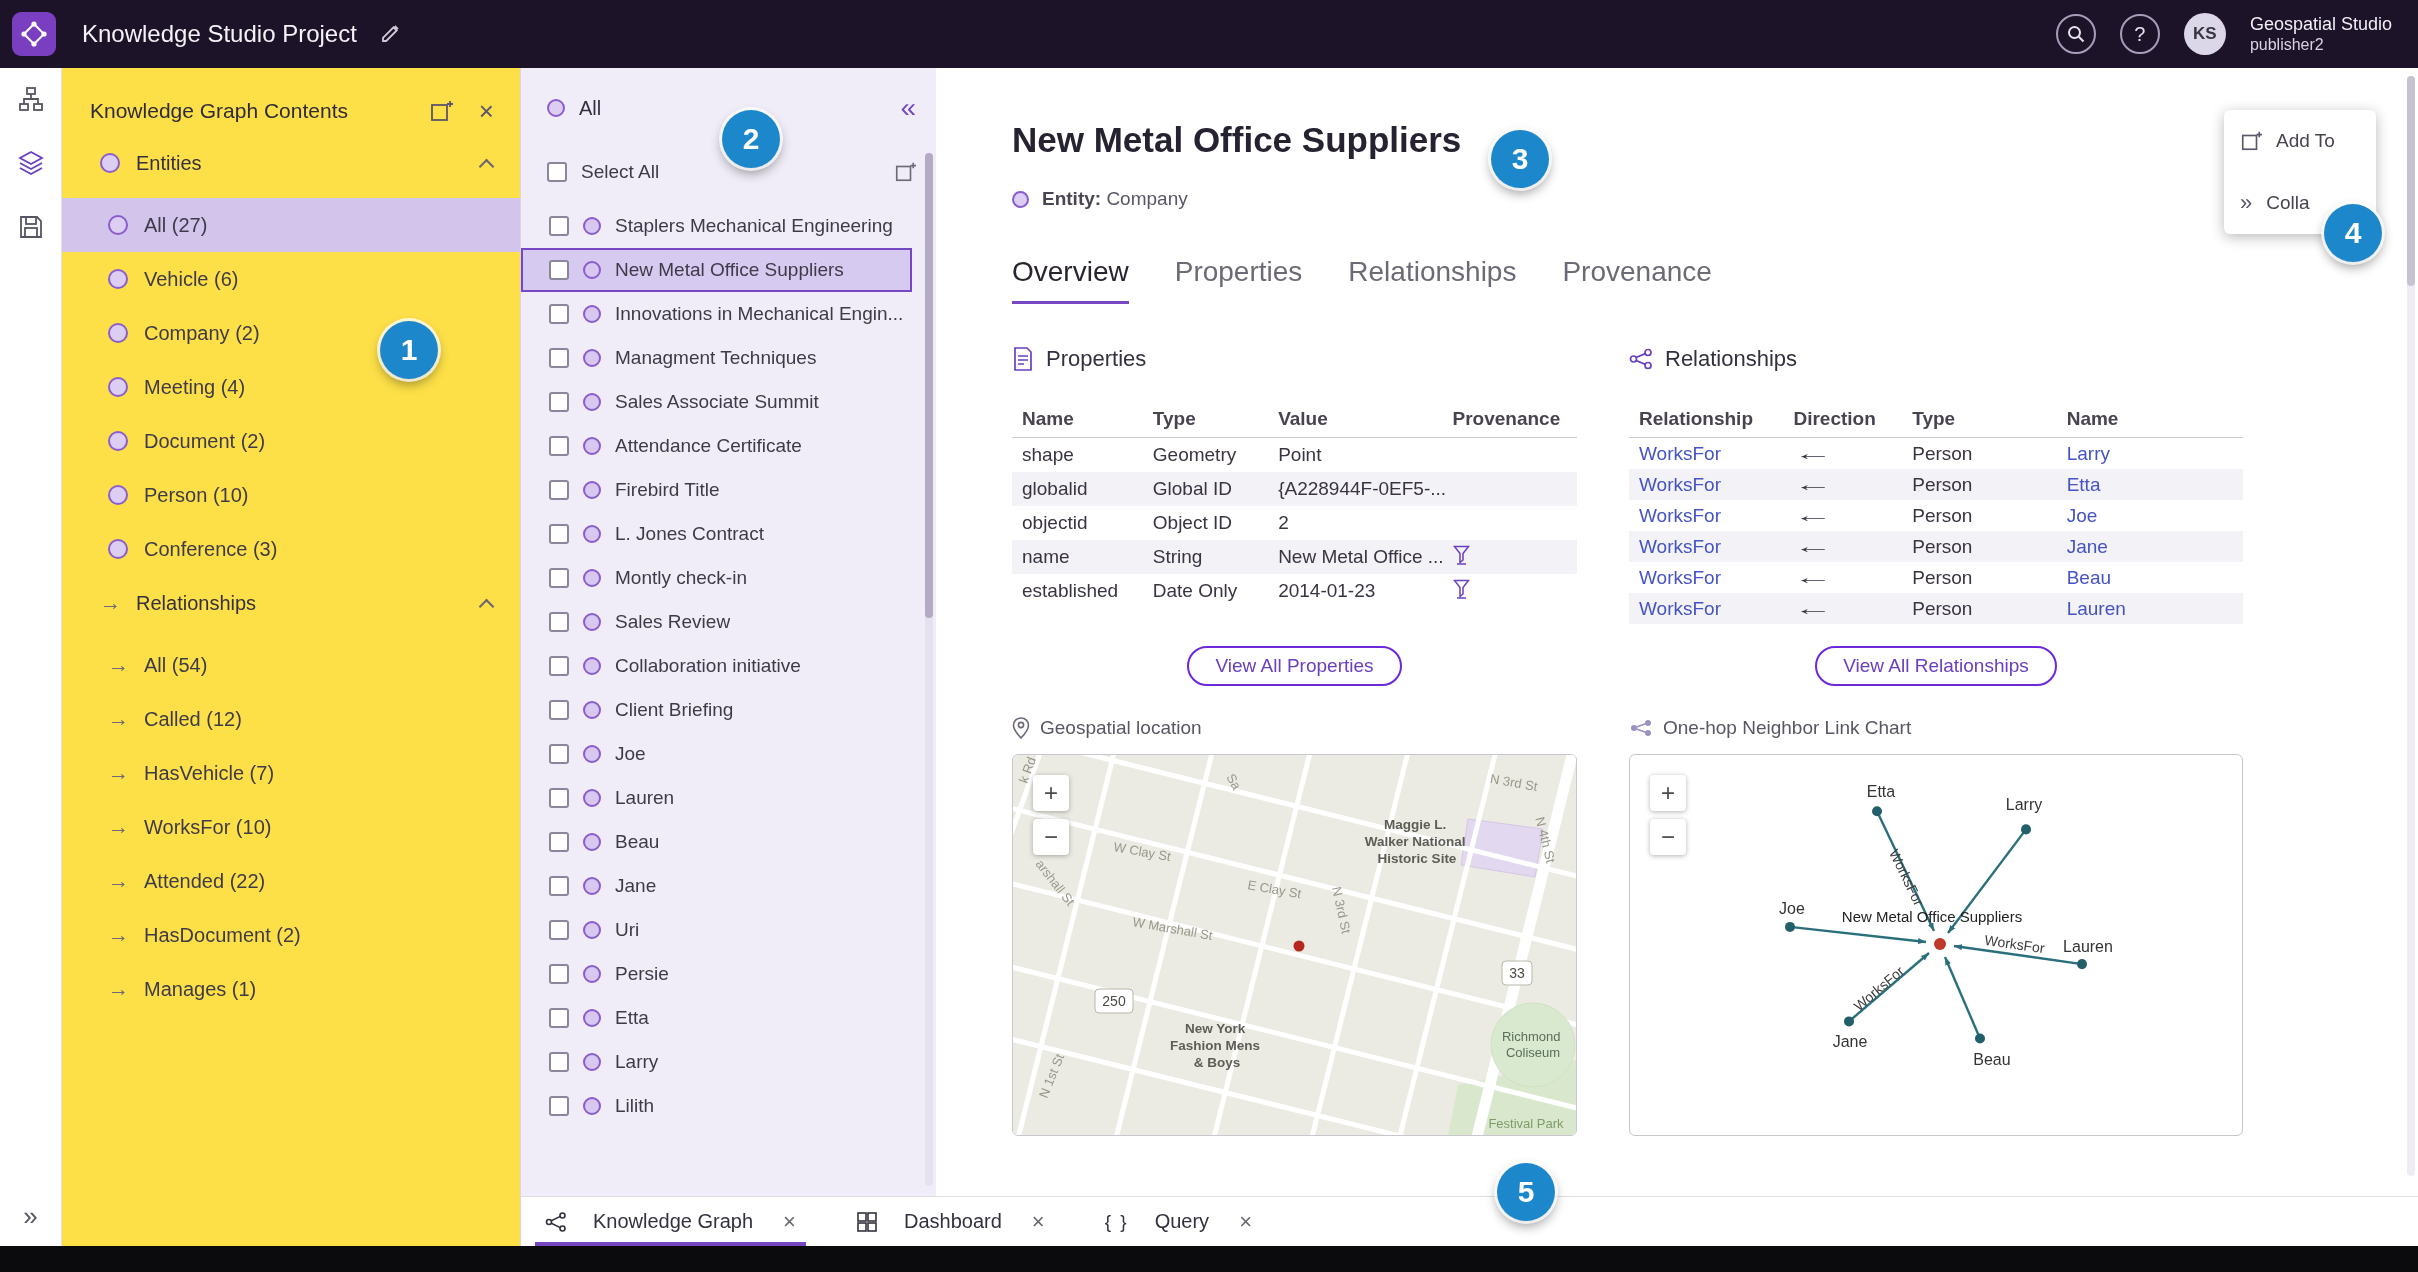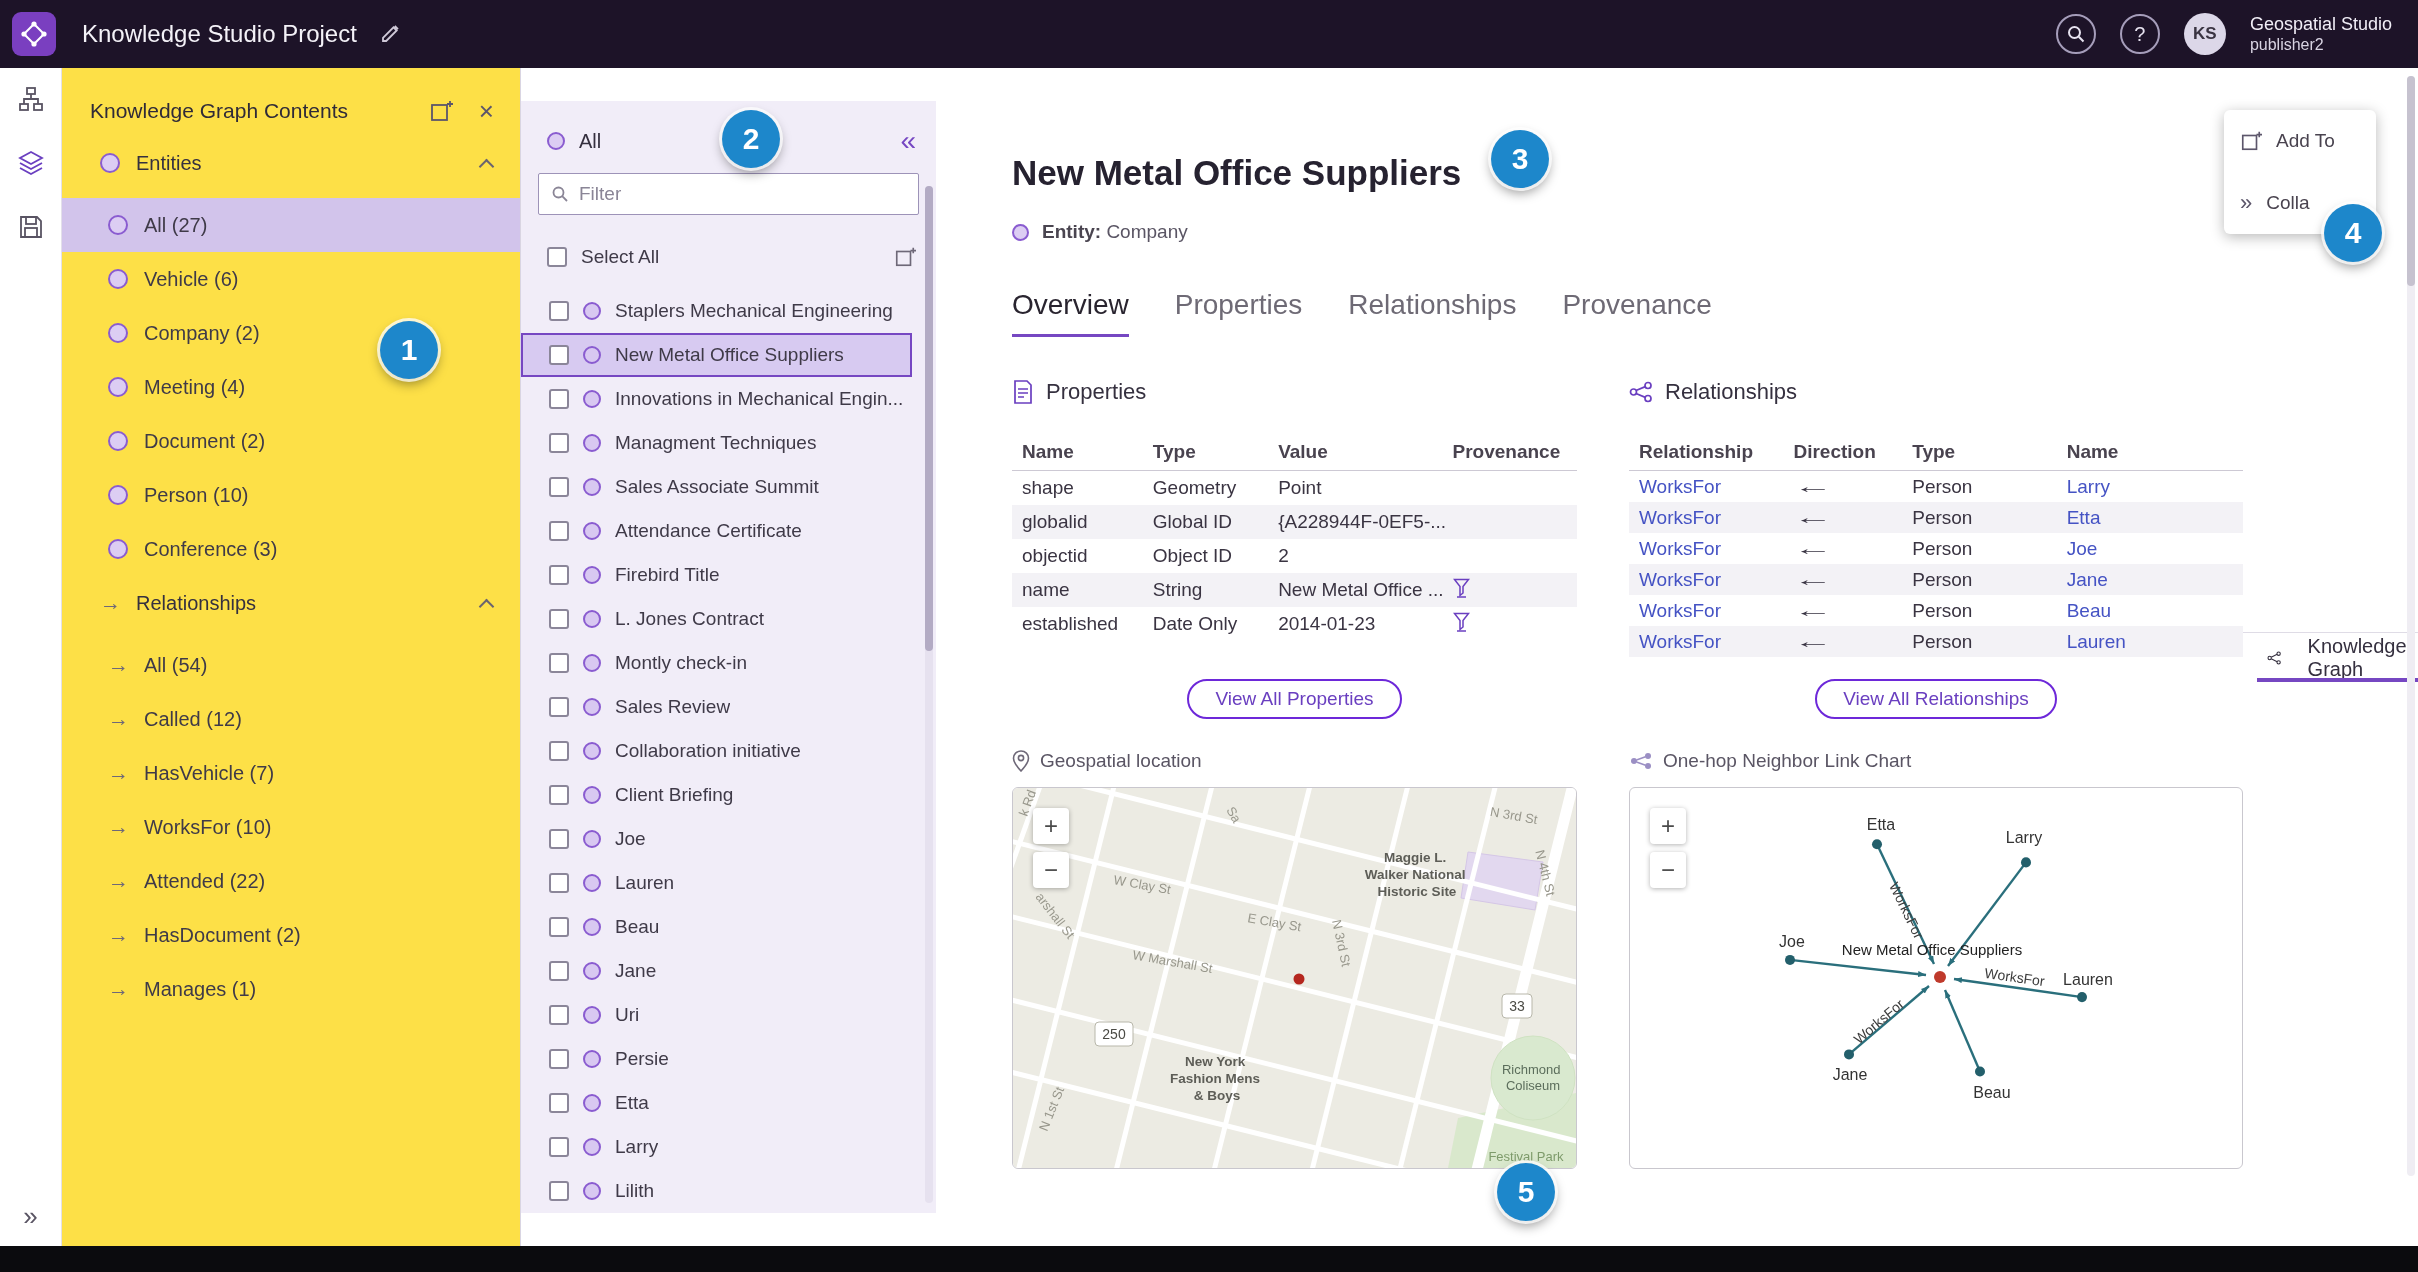--- a/index.html
+++ b/index.html
@@ -53,21 +53,21 @@
   .select-all-row .lbl { margin-left:14px; flex:1; }
   .list-items { margin-top:12px; }
   .litem { display:flex; align-items:center; height:44px; padding-left:26px; margin-right:24px; font-size:19px; color:#3f3a48; cursor:pointer; border:2px solid transparent; }
   .litem .ldot { width:18px; height:18px; border-radius:50%; background:#d8c8f1; border:2px solid #8a5cd0; margin-left:14px; flex:none; }
   .litem .lbl { margin-left:14px; white-space:nowrap; overflow:hidden; }
   .litem.selected { background:#d7caf1; border-color:#7647c2; }
   .vscroll { position:absolute; right:3px; top:85px; bottom:10px; width:8px; background:#e6e1ef; border-radius:4px; }
   .vscroll .thumb { position:absolute; top:0; left:0; width:8px; height:465px; background:#b3abc4; border-radius:4px; }
 
   
-  .right-area { flex:1; display:flex; flex-direction:row; min-width:0;align-items:center; }
+  .right-area { flex:1; display:flex; flex-direction:column; min-width:0; }
   .content-row { flex:1; display:flex; min-height:0; }
   .main { flex:1; background:#fff; padding:52px 0 0 76px; position:relative; min-width:0; }
   .detail-title { font-size:35px; font-weight:bold; color:#262230; }
   .entity-row { display:flex; align-items:center; margin-top:28px; gap:13px; font-size:19px; color:#5a5564; }
   .entity-row .edot { width:17px; height:17px; }
   .entity-row b { color:#4a4550; }
   .tabs { display:flex; gap:46px; margin-top:46px; font-size:28px; color:#6e6a75; }
   .tab { padding-bottom:13px; cursor:pointer; border-bottom:3px solid transparent; }
   .tab.active { color:#29242f; border-bottom-color:#7647c2; }
   .columns { display:flex; gap:52px; margin-top:40px; }
@@ -263,27 +263,20 @@
 
     <div class="right-area">
       <div class="content-row">
 
         <aside class="list-panel">
           <div class="list-header">
             <span class="edot"></span>
             <span class="lbl">All</span>
             <span class="collapse-ch">«</span>
           </div>
-          <div class="filter-box">
-            <svg width="18" height="18" viewBox="0 0 18 18">
-              <circle cx="7.5" cy="7.5" r="5" fill="none" stroke="#8a8596" stroke-width="1.8"></circle>
-              <path d="M11.2 11.2 L16 16" stroke="#8a8596" stroke-width="1.8"></path>
-            </svg>
-            <input type="text" placeholder="Filter" style="">
-          </div>
           <div class="select-all-row">
             <span class="cbx"></span>
             <span class="lbl">Select All</span>
             <svg width="22" height="22" viewBox="0 0 24 24">
               <rect x="3" y="6" width="15" height="15" fill="none" stroke="#6e6878" stroke-width="1.8"></rect>
               <path d="M18 5 H24 M21 2 V8" stroke="#6e6878" stroke-width="1.8"></path>
             </svg>
           </div>
 
           <div class="list-items">

